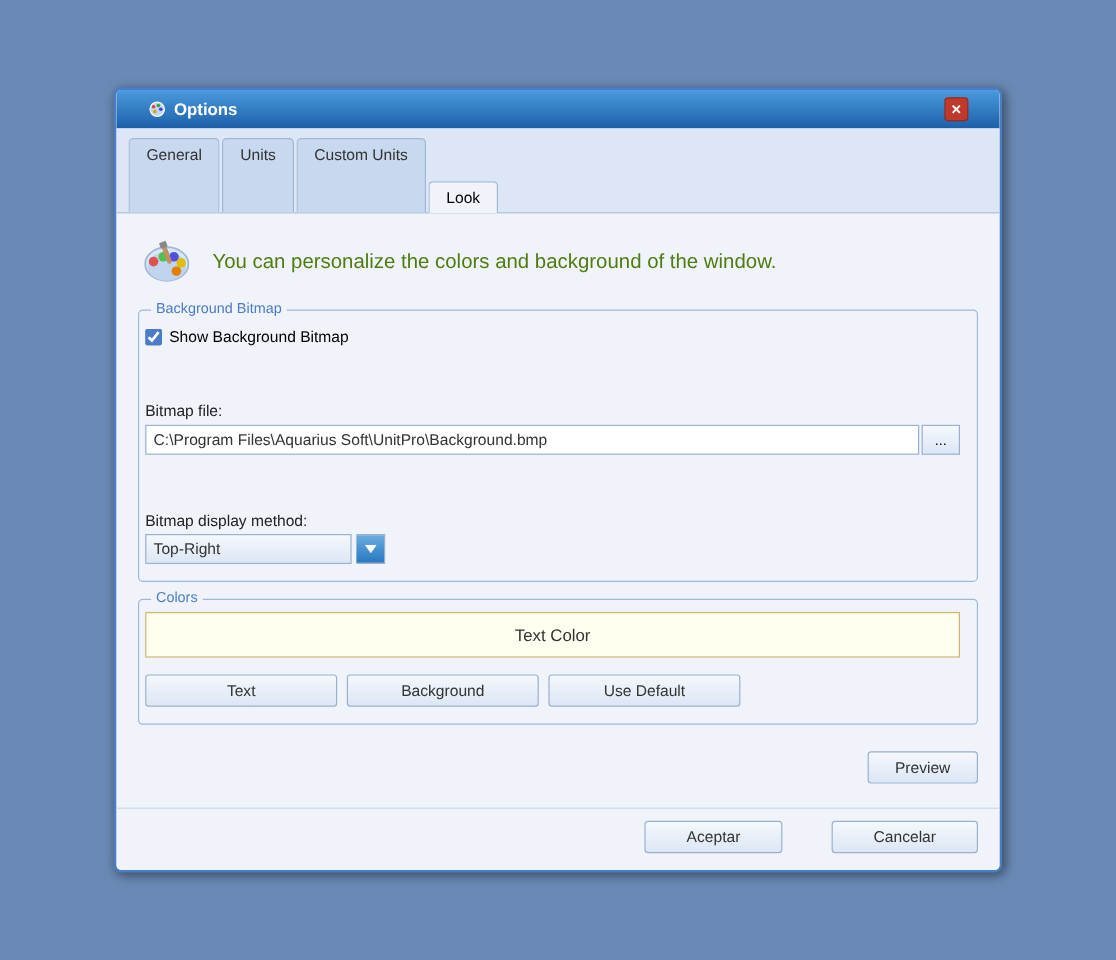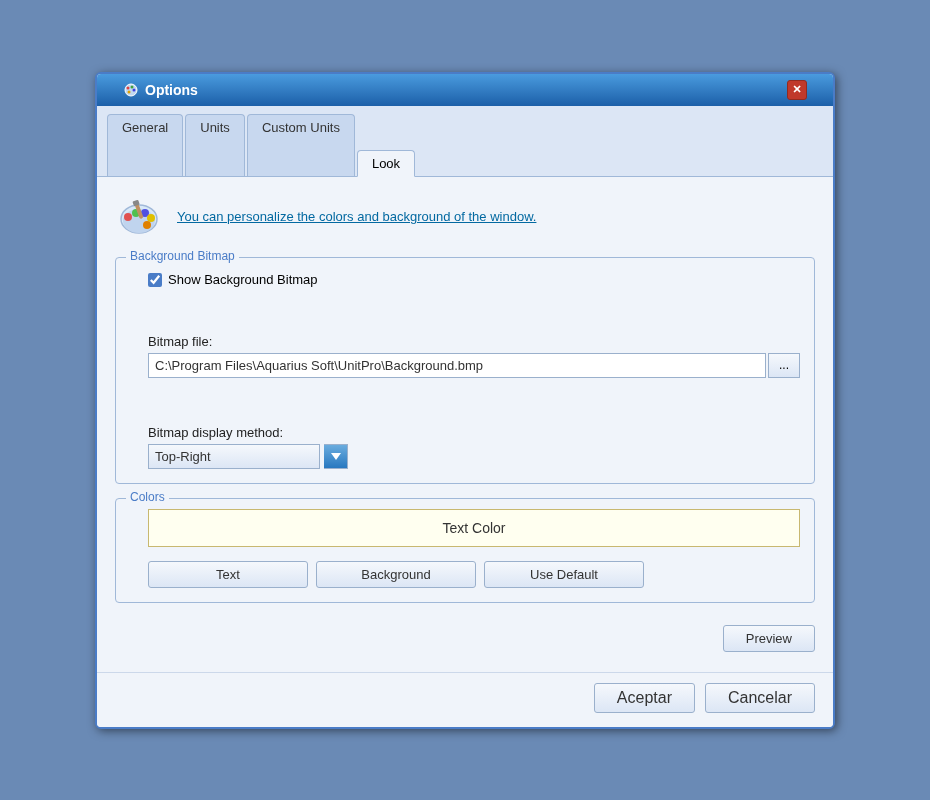--- a/index.html
+++ b/index.html
@@ -101,46 +101,45 @@
       margin-bottom: 16px;
     }
 
     .palette-icon {
       width: 48px;
       height: 48px;
       flex-shrink: 0;
     }
 
     .info-text {
-      font-size: 13px;
-      color: #0369a1;
-      text-decoration: underline;
+      font-size: 17px;
+      color: #4d7c0f;
     }
 
     .group-box {
       border: 1px solid #a0b8d8;
       border-radius: 4px;
       margin-bottom: 14px;
-      padding: 10px 14px 14px 32px;
+      padding: 10px 14px 14px 5px;
       position: relative;
     }
 
     .group-label {
       position: absolute;
       top: -9px;
       left: 10px;
       background: #f0f4fa;
       padding: 0 4px;
       color: #4a7cc7;
       font-size: 12px;
     }
 
     .checkbox-row {
       display: flex;
-      align-items: flex-end;
+      align-items: center;
       gap: 6px;
       margin-bottom: 12px;
       margin-top: 4px;
     }
 
     .checkbox-row input[type="checkbox"] {
       width: 14px;
       height: 14px;
       accent-color: #4a7cc7;
     }
@@ -259,27 +258,28 @@
     .footer-buttons {
       display: flex;
       justify-content: flex-end;
       gap: 10px;
       padding: 10px 18px 14px 18px;
       background: #f0f4fa;
       border-top: 1px solid #ccd8ea;
     }
 
     .footer-btn {
-      padding: 5px 22px;
-      border: 1px solid #9ab0cc;
-      background: linear-gradient(to bottom, #f5f8fc, #dce6f5);
-      cursor: pointer;
-      font-size: 16px;
+      padding: 5px 34px;
+      border: 1px solid #9ab0cc;
+      background: linear-gradient(to bottom, #f5f8fc, #dce6f5);
+      cursor: pointer;
+      font-size: 13px;
       color: #333;
       border-radius: 3px;
+      margin-left: 31px;
     }
   </style>
 </head>
 <body>
 
 <div class="dialog">
 
   <div class="title-bar">
     <div class="title-bar-left">
 

